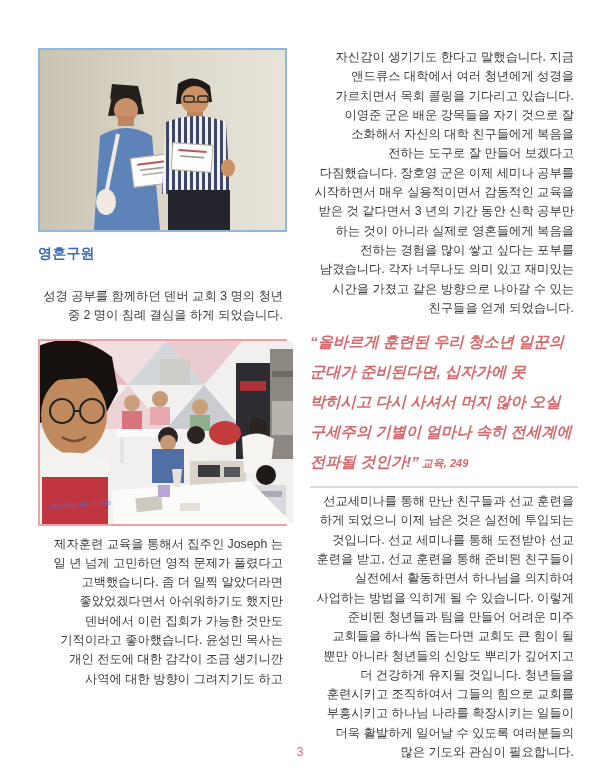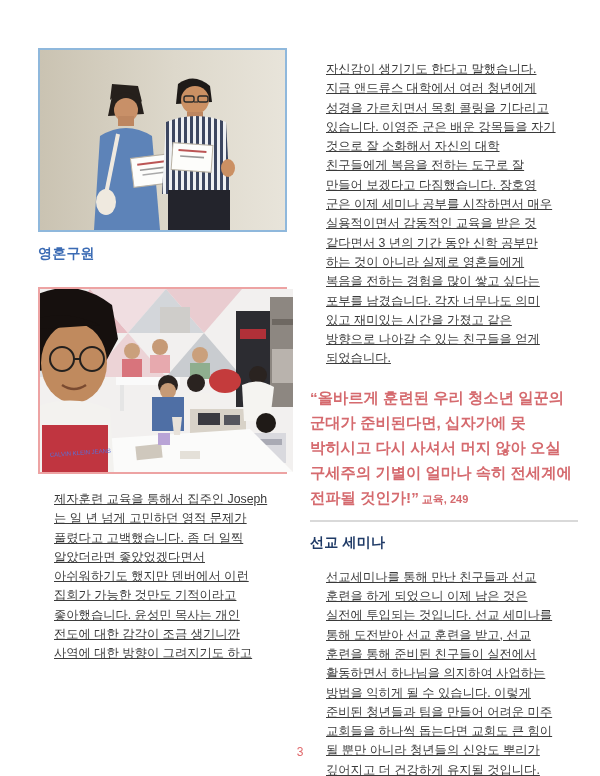--- a/index.html
+++ b/index.html
@@ -4,34 +4,34 @@
 <style>
   html,body{margin:0;padding:0;}
   body{
     width:600px;height:776px;background:#ffffff;overflow:hidden;position:relative;
     font-family:"Liberation Sans","DejaVu Sans",sans-serif;
     color:var(--body-text,#3b3b3b);
   }
   .page{display:flex;padding:44px 22px 0 38px;gap:23px;box-sizing:border-box;}
   .col-left{width:249px;flex:0 0 249px;}
   .col-right{width:268px;flex:0 0 268px;}
-  p{margin:16px;font-size:12.3px;line-height:19.3px;word-break:keep-all;text-align:left;text-decoration:underline;}
+  p{margin:4px;font-size:12.3px;line-height:19.3px;word-break:keep-all;text-align:right;}
   .para-gap{margin-top:19px;}
   h2{margin:0;font-size:14px;font-weight:bold;letter-spacing:.2px;}
   .h-blue{color:var(--heading-blue,#3b6bb4);margin-top:13px;margin-bottom:24px;}
   .h-red{color:var(--heading-red,#b52a1b);margin-top:12px;margin-bottom:10px;}
   .h-navy{color:var(--heading-navy,#1f3a66);margin-top:12px;margin-bottom:11px;}
   figure{margin:0;line-height:0;}
   .photo{display:block;}
   .photo-blue{border:2px solid #8fb8dc;margin-top:4px;margin-bottom:8px;}
   .photo-pink{border:2px solid #eda3a3;margin-top:13px;margin-bottom:9px;}
   blockquote{
     margin:9px 0 0 0;padding:0;
     color:var(--quote-pink,#d56a6e);font-size:15.3px;font-weight:bold;
-    line-height:25px;word-break:keep-all;
+    line-height:30px;word-break:keep-all;font-style:italic;
   }
   .quote-src{font-size:11px;font-weight:bold;letter-spacing:0;}
   .divider{border:none;border-top:2px solid var(--divider,#d9d9d9);margin:8px 0 4px 0;}
   .footer-box{
     margin-top:14px;position:relative;background:#fff;
     border:1.5px solid var(--box-border,#4472c4);
     padding:7px 8px 9px 8px;box-sizing:border-box;
   }
   .box-line1{font-size:12.8px;color:#2b3a55;text-align:center;margin:2px 0 3px 0;line-height:17px;}
   .page-number{
@@ -87,20 +87,21 @@
           <rect x="132" y="94" width="40" height="27" fill="#fdfdfb" stroke="#b9b2a4" stroke-width="1"></rect>
           <rect x="138" y="100" width="28" height="2" fill="#b55"></rect>
           <rect x="140" y="106" width="24" height="1.6" fill="#999"></rect>
         </g>
         <ellipse cx="188" cy="118" rx="7" ry="9" fill="#cb9063"></ellipse>
       </svg>
     </figure>
 
     <h2 class="h-blue">영혼구원</h2>
 
+    <p>성경 공부를 함께하던 덴버 교회 3 명의 청년 중 2 명이 침례 결심을 하게 되었습니다.</p>
 
     <figure class="photo-pink">
       <svg class="photo" width="253" height="183" viewBox="0 0 253 183">
         <rect width="253" height="183" fill="#f2f0ef"></rect>
 
         <polygon points="50,0 88,44 12,44" fill="#e7bcc2"></polygon>
         <polygon points="88,44 126,0 50,0" fill="#f0dee1"></polygon>
         <polygon points="126,0 164,44 88,44" fill="#d3d6da"></polygon>
         <polygon points="164,44 202,0 126,0" fill="#e9ccd0"></polygon>
         <polygon points="12,44 50,88 -26,88" fill="#dfe1e4"></polygon>
@@ -163,21 +164,20 @@
   </div>
 
   <div class="col-right">
 
     <p>자신감이 생기기도 한다고 말했습니다. 지금 앤드류스 대학에서 여러 청년에게 성경을 가르치면서 목회 콜링을 기다리고 있습니다. 이영준 군은 배운 강목들을 자기 것으로 잘 소화해서 자신의 대학 친구들에게 복음을 전하는 도구로 잘 만들어 보겠다고 다짐했습니다. 장호영 군은 이제 세미나 공부를 시작하면서 매우 실용적이면서 감동적인 교육을 받은 것 같다면서 3 년의 기간 동안 신학 공부만 하는 것이 아니라 실제로 영혼들에게 복음을 전하는 경험을 많이 쌓고 싶다는 포부를 남겼습니다. 각자 너무나도 의미 있고 재미있는 시간을 가졌고 같은 방향으로 나아갈 수 있는 친구들을 얻게 되었습니다.</p>
 
     <blockquote><span>“올바르게 훈련된 우리 청소년 일꾼의 군대가 준비된다면, 십자가에 못 박히시고 다시 사셔서 머지 않아 오실 구세주의 기별이 얼마나 속히 전세계에 전파될 것인가!”</span><span class="quote-src"> 교육, 249</span></blockquote>
 
     <hr class="divider">
 
-    <h2 class="h-navy">선교 세미나</h2>
 
     <p>선교세미나를 통해 만난 친구들과 선교 훈련을 하게 되었으니 이제 남은 것은 실전에 투입되는 것입니다. 선교 세미나를 통해 도전받아 선교 훈련을 받고, 선교 훈련을 통해 준비된 친구들이 실전에서 활동하면서 하나님을 의지하여 사업하는 방법을 익히게 될 수 있습니다. 이렇게 준비된 청년들과 팀을 만들어 어려운 미주 교회들을 하나씩 돕는다면 교회도 큰 힘이 될 뿐만 아니라 청년들의 신앙도 뿌리가 깊어지고 더 건강하게 유지될 것입니다. 청년들을 훈련시키고 조직하여서 그들의 힘으로 교회를 부흥시키고 하나님 나라를 확장시키는 일들이 더욱 활발하게 일어날 수 있도록 여러분들의 많은 기도와 관심이 필요합니다.</p>
 
     <div class="footer-box">
       <div class="box-line1">척박한 선교지를 넘나드는 선교사들의 발자국</div>
 
     </div>
   </div>
 </div>
 

